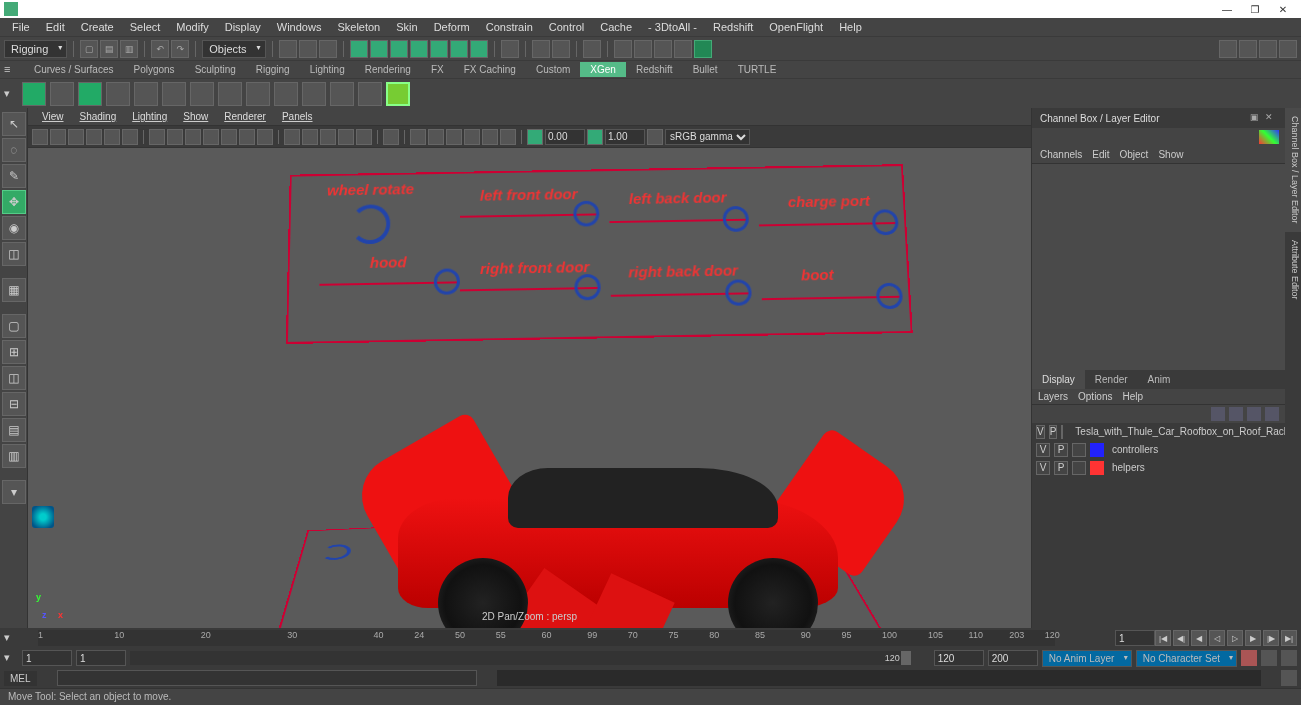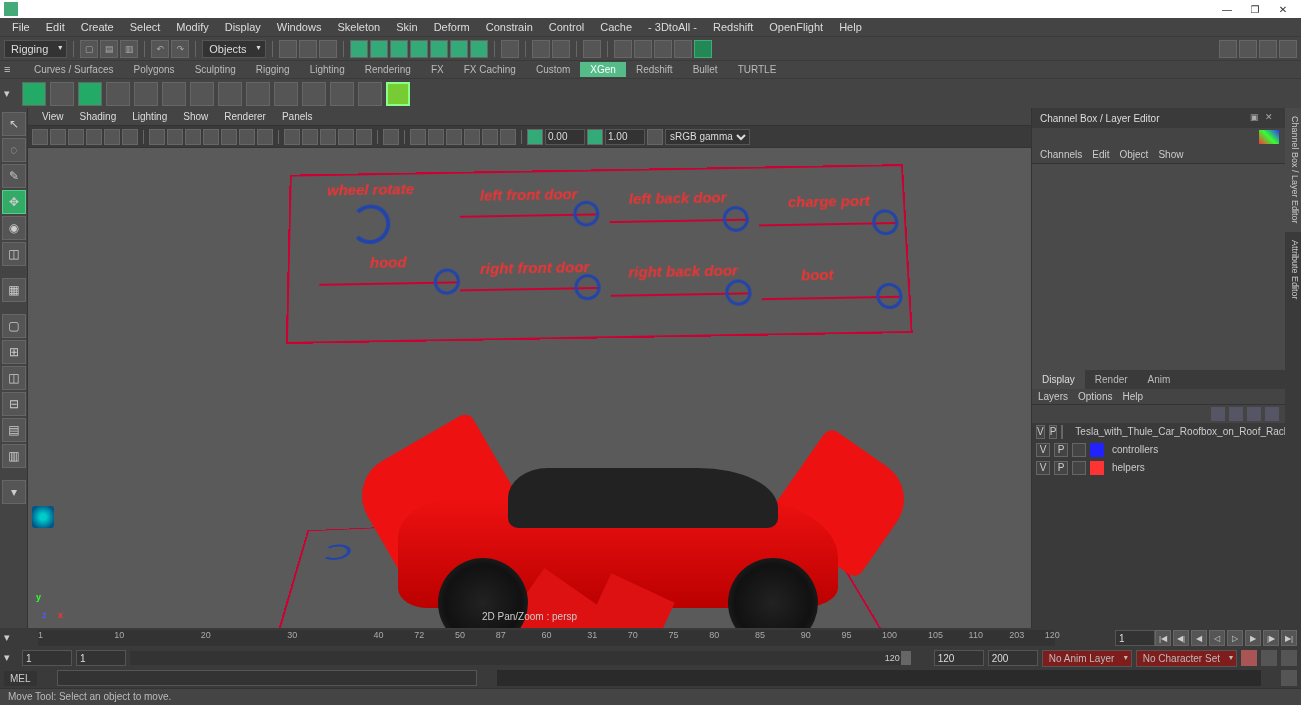--- a/index.html
+++ b/index.html
@@ -35,21 +35,21 @@
 
 
 .mainrow { display: flex; height: 520px; }
 .lefttools { width: 28px; background: #444; display: flex; flex-direction: column; gap: 2px; padding: 4px 2px; border-right: 1px solid #333; }
 .lefttools .ltool { width: 24px; height: 24px; background: #555; border: 1px solid #666; cursor: pointer; display:flex;align-items:center;justify-content:center;font-size:12px;color:#ccc; }
 .lefttools .ltool.active { background: #3a6; border-color: #5c8; }
 .lefttools .lsep { height: 8px; }
 
 
 .viewportwrap { flex: 1; display: flex; flex-direction: column; background: #444; position:relative; }
-.vpmenubar { height: 18px; background: #444; display: flex; align-items: center; padding: 0 6px; gap: 0; border-bottom: 1px solid #333; }
+.vpmenubar { height: 18px; background: #444; display: flex; align-items: center; padding: 0 6px; gap: 0; border-bottom: 1px solid #333; text-decoration: underline; }
 .vpmenubar .vpm { padding: 2px 8px; cursor: pointer; color: #ddd; font-size: 10px; }
 .vptoolbar { height: 22px; background: #3a3a3a; display: flex; align-items: center; padding: 0 4px; gap: 2px; border-bottom:1px solid #333; }
 .vptoolbar .vtb { width: 16px; height: 16px; background: #555; border: 1px solid #666; cursor: pointer; }
 .vptoolbar .vsep { width:1px; height:14px; background:#666; margin:0 3px; }
 .vptoolbar input { background: #333; border: 1px solid #555; color: #ddd; width: 40px; height: 16px; font-size: 10px; padding: 0 2px; }
 .vptoolbar select { background: #333; border: 1px solid #555; color: #ddd; height: 16px; font-size: 10px; }
 .viewport { flex: 1; background: #5a5a5a; position: relative; overflow: hidden; }
 .viewport .axisgizmo { position: absolute; bottom: 8px; left: 8px; width: 40px; height: 40px; }
 .viewport .axisgizmo .ax { position:absolute; font-size:9px; font-weight:bold; }
 .viewport .vpcaption { position: absolute; bottom: 6px; left: 50%; transform: translateX(-50%); color: #ccc; font-size: 10px; }
@@ -102,21 +102,21 @@
 .timeline .ruler { flex:1; height:16px; background:#333; position:relative; margin:0 60px 0 20px; }
 .timeline .ruler .tick { position:absolute; top:0; font-size:9px; color:#aaa; }
 .timeline .playbtns { display:flex; gap:2px; }
 .timeline .pbtn { width:16px;height:16px;background:#555;border:1px solid #666;cursor:pointer;display:flex;align-items:center;justify-content:center;font-size:8px; }
 .timeline .curframe { width:40px;height:16px;background:#333;border:1px solid #555;color:#ddd;font-size:10px;padding:0 3px; }
 
 .rangebar { height:20px; background:#3a3a3a; display:flex; align-items:center; padding:0 4px; gap:4px; }
 .rangebar input { width:50px;height:16px;background:#333;border:1px solid #555;color:#ddd;font-size:10px;padding:0 3px; }
 .rangebar .slider { flex:1;height:14px;background:#333;position:relative; }
 .rangebar .slider .handle{position:absolute;right:0;width:10px;height:14px;background:#666;cursor:pointer;}
-.rangebar .drop { background:#7f1d1d;border:1px solid #555;padding:2px 16px 2px 6px;color:#bbb;font-size:10px;cursor:pointer;position:relative;min-width:90px; }
+.rangebar .drop { background:#0369a1;border:1px solid #555;padding:2px 16px 2px 6px;color:#bbb;font-size:10px;cursor:pointer;position:relative;min-width:90px; }
 .rangebar .drop::after{content:"▾";position:absolute;right:3px;top:2px;font-size:8px;}
 .rangebar .rbtn{width:16px;height:16px;background:#555;cursor:pointer;}
 
 .cmdline { height:20px; background:#3a3a3a; display:flex; align-items:center; padding:0 4px; gap:20px; }
 .cmdline .mel { background:#333;padding:2px 6px;font-size:10px; }
 .cmdline input { flex:0 0 420px;height:16px;background:#333;border:1px solid #555;color:#ddd;font-size:10px;padding:0 3px; }
 .cmdline .out { flex:1;height:16px;background:#2a2a2a; }
 .cmdline .cb{width:16px;height:16px;background:#555;cursor:pointer;}
 
 .helpline { height:16px; background:#444; padding:2px 8px; font-size:10px; color:#bbb; border-top:1px solid #333; }
@@ -441,25 +441,25 @@
 </div>
 
 <div class="timeline">
   <div class="tbtn" style="width:14px;height:14px">▾</div>
   <div class="ruler">
     <span class="tick" style="left:0%">1</span>
     <span class="tick" style="left:7.5%">10</span>
     <span class="tick" style="left:16%">20</span>
     <span class="tick" style="left:24.5%">30</span>
     <span class="tick" style="left:33%">40</span>
-    <span class="tick" style="left:37%">72</span>
+    <span class="tick" style="left:37%">24</span>
     <span class="tick" style="left:41%">50</span>
-    <span class="tick" style="left:45%">87</span>
+    <span class="tick" style="left:45%">55</span>
     <span class="tick" style="left:49.5%">60</span>
-    <span class="tick" style="left:54%">31</span>
+    <span class="tick" style="left:54%">99</span>
     <span class="tick" style="left:58%">70</span>
     <span class="tick" style="left:62%">75</span>
     <span class="tick" style="left:66%">80</span>
     <span class="tick" style="left:70.5%">85</span>
     <span class="tick" style="left:75%">90</span>
     <span class="tick" style="left:79%">95</span>
     <span class="tick" style="left:83%">100</span>
     <span class="tick" style="left:87.5%">105</span>
     <span class="tick" style="left:91.5%">110</span>
     <span class="tick" style="left:95.5%">203</span>

